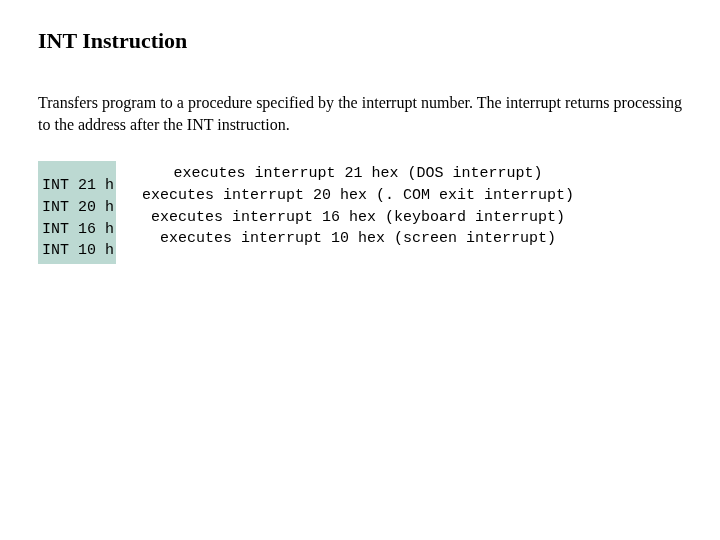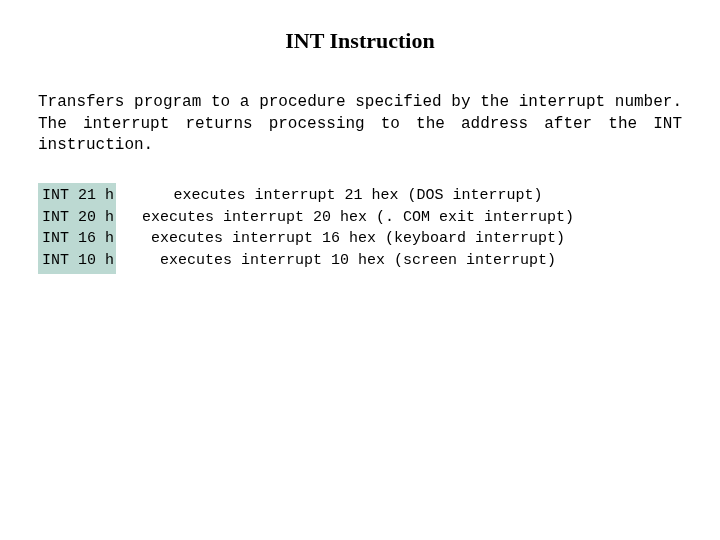--- a/index.html
+++ b/index.html
@@ -8,45 +8,43 @@
     width: 720px;
     height: 540px;
     background: #ffffff;
     font-family: "Times New Roman", Times, serif;
     color: #000000;
   }
   .page {
     padding: 28px 38px 0 38px;
   }
   .title {
-    text-align: center;
     font-size: 22px;
     font-weight: bold;
     margin: 0 0 38px 0;
   }
   .desc {
     font-size: 16px;
     line-height: 1.35;
     text-align: justify;
     margin: 0 0 26px 0;
-    font-family: Liberation Mono, monospace;
   }
   .listing {
     display: flex;
     align-items: flex-start;
     font-family: "Courier New", Courier, monospace;
     font-size: 15px;
     line-height: 1.45;
   }
   .listing .col {
     white-space: pre;
   }
   .listing .ops {
     background: #bcd9d2;
-    padding: 2px 2px 2px 4px;
+    padding: 14px 2px 2px 4px;
     text-align: right;
   }
   .listing .meanings {
     padding: 2px 0 2px 26px;
     text-align: center;
   }
 </style>
 </head>
 <body>
 

